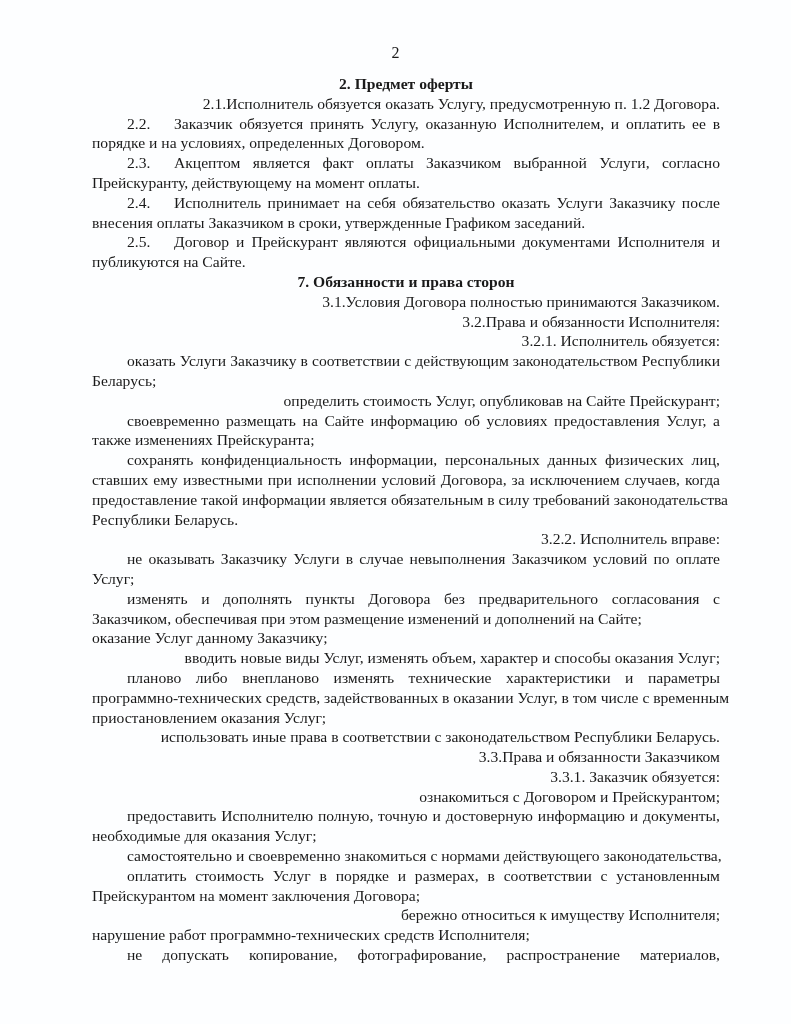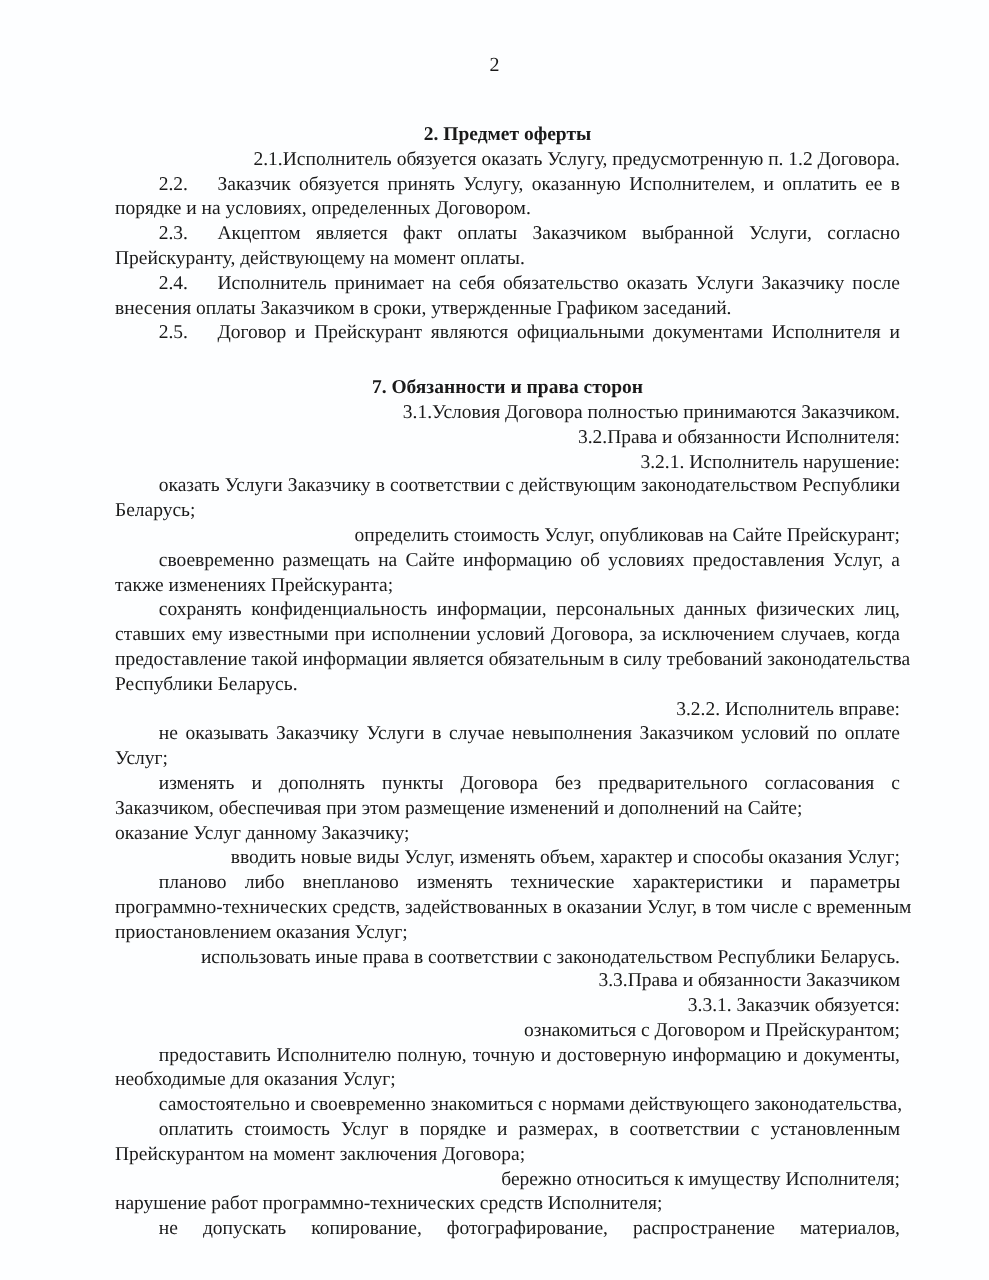--- a/index.html
+++ b/index.html
@@ -7,44 +7,45 @@
   .page {
     position: absolute; left: 0; top: 0; width: 791px; height: 1024px;
     background: #fdfeff;
     font-family: "Liberation Serif", serif;
     color: #1a1a1a;
     font-size: 15.6px;
   }
   .pagenum { position: absolute; top: 44px; left: 0; width: 791px; text-align: center; font-size: 16px; }
   .content { position: absolute; left: 92px; top: 74px; width: 628px; }
   .line { height: 19.8px; line-height: 19.8px; white-space: nowrap; }
-  .heading { text-align: center; font-weight: bold; margin-top: 24px; }
+  .heading { text-align: center; font-weight: bold; }
   .ind { padding-left: 35px; text-align: right; }
   .just { text-align: justify; text-align-last: justify; }
   .num { display: inline-block; width: 47px; }
 </style>
 </head>
 <body>
 
 <div class="page">
   <div class="pagenum">2</div>
   <div class="content" id="content">
       <div class="line heading">2. Предмет оферты</div>
       <div class="line ind"><span class="num">2.1.</span><span>Исполнитель обязуется оказать Услугу, предусмотренную п. 1.2 Договора.</span></div>
       <div class="line ind just"><span class="num">2.2.</span><span>Заказчик обязуется принять Услугу, оказанную Исполнителем, и оплатить ее в</span></div>
       <div class="line ">порядке и на условиях, определенных Договором.</div>
       <div class="line ind just"><span class="num">2.3.</span><span>Акцептом является факт оплаты Заказчиком выбранной Услуги, согласно</span></div>
       <div class="line ">Прейскуранту, действующему на момент оплаты.</div>
       <div class="line ind just"><span class="num">2.4.</span><span>Исполнитель принимает на себя обязательство оказать Услуги Заказчику после</span></div>
       <div class="line ">внесения оплаты Заказчиком в сроки, утвержденные Графиком заседаний.</div>
       <div class="line ind just"><span class="num">2.5.</span><span>Договор и Прейскурант являются официальными документами Исполнителя и</span></div>
+      <div class="line ">публикуются на Сайте.</div>
       <div class="line heading">7. Обязанности и права сторон</div>
       <div class="line ind"><span class="num">3.1.</span><span>Условия Договора полностью принимаются Заказчиком.</span></div>
       <div class="line ind"><span class="num">3.2.</span><span>Права и обязанности Исполнителя:</span></div>
-      <div class="line ind">3.2.1. Исполнитель нарушение:</div>
+      <div class="line ind">3.2.1. Исполнитель обязуется:</div>
       <div class="line ind just">оказать Услуги Заказчику в соответствии с действующим законодательством Республики</div>
       <div class="line ">Беларусь;</div>
       <div class="line ind">определить стоимость Услуг, опубликовав на Сайте Прейскурант;</div>
       <div class="line ind just">своевременно размещать на Сайте информацию об условиях предоставления Услуг, а</div>
       <div class="line ">также изменениях Прейскуранта;</div>
       <div class="line ind just">сохранять конфиденциальность информации, персональных данных физических лиц,</div>
       <div class="line just">ставших ему известными при исполнении условий Договора, за исключением случаев, когда</div>
       <div class="line just">предоставление такой информации является обязательным в силу требований законодательства</div>
       <div class="line ">Республики Беларусь.</div>
       <div class="line ind">3.2.2. Исполнитель вправе:</div>

